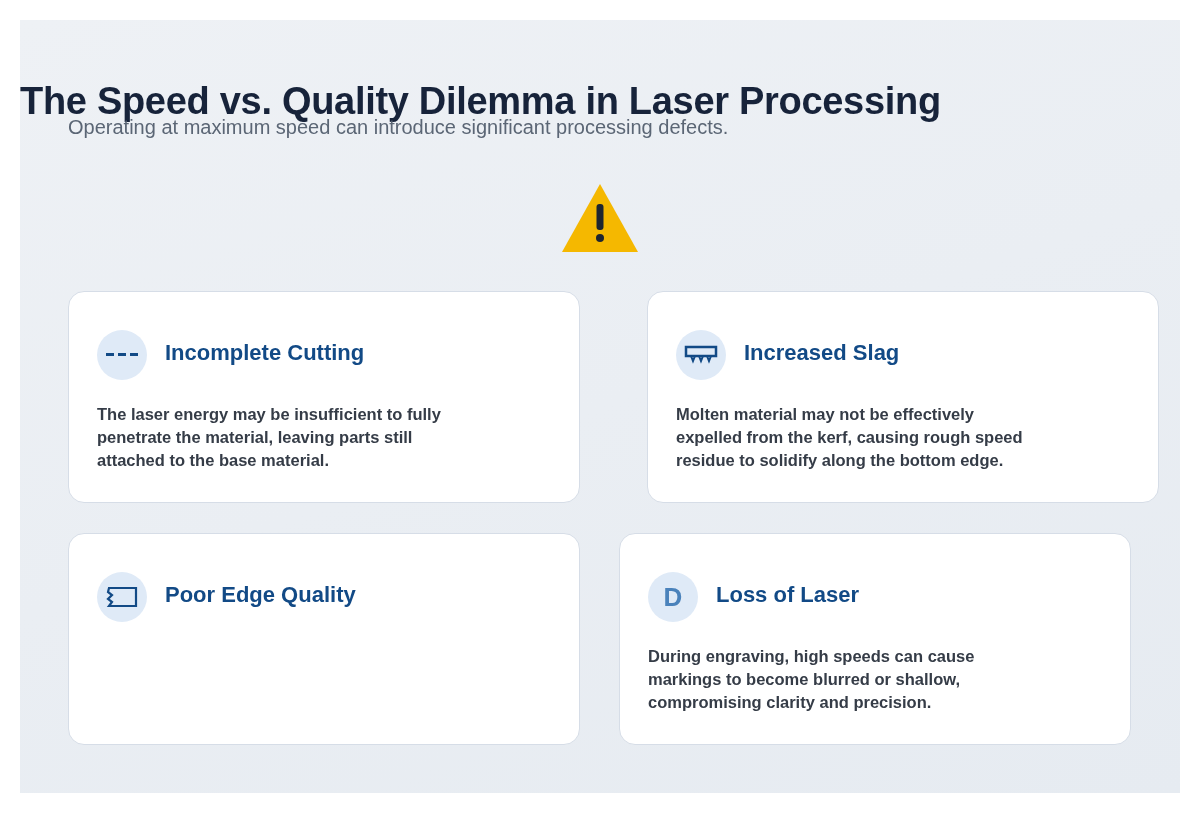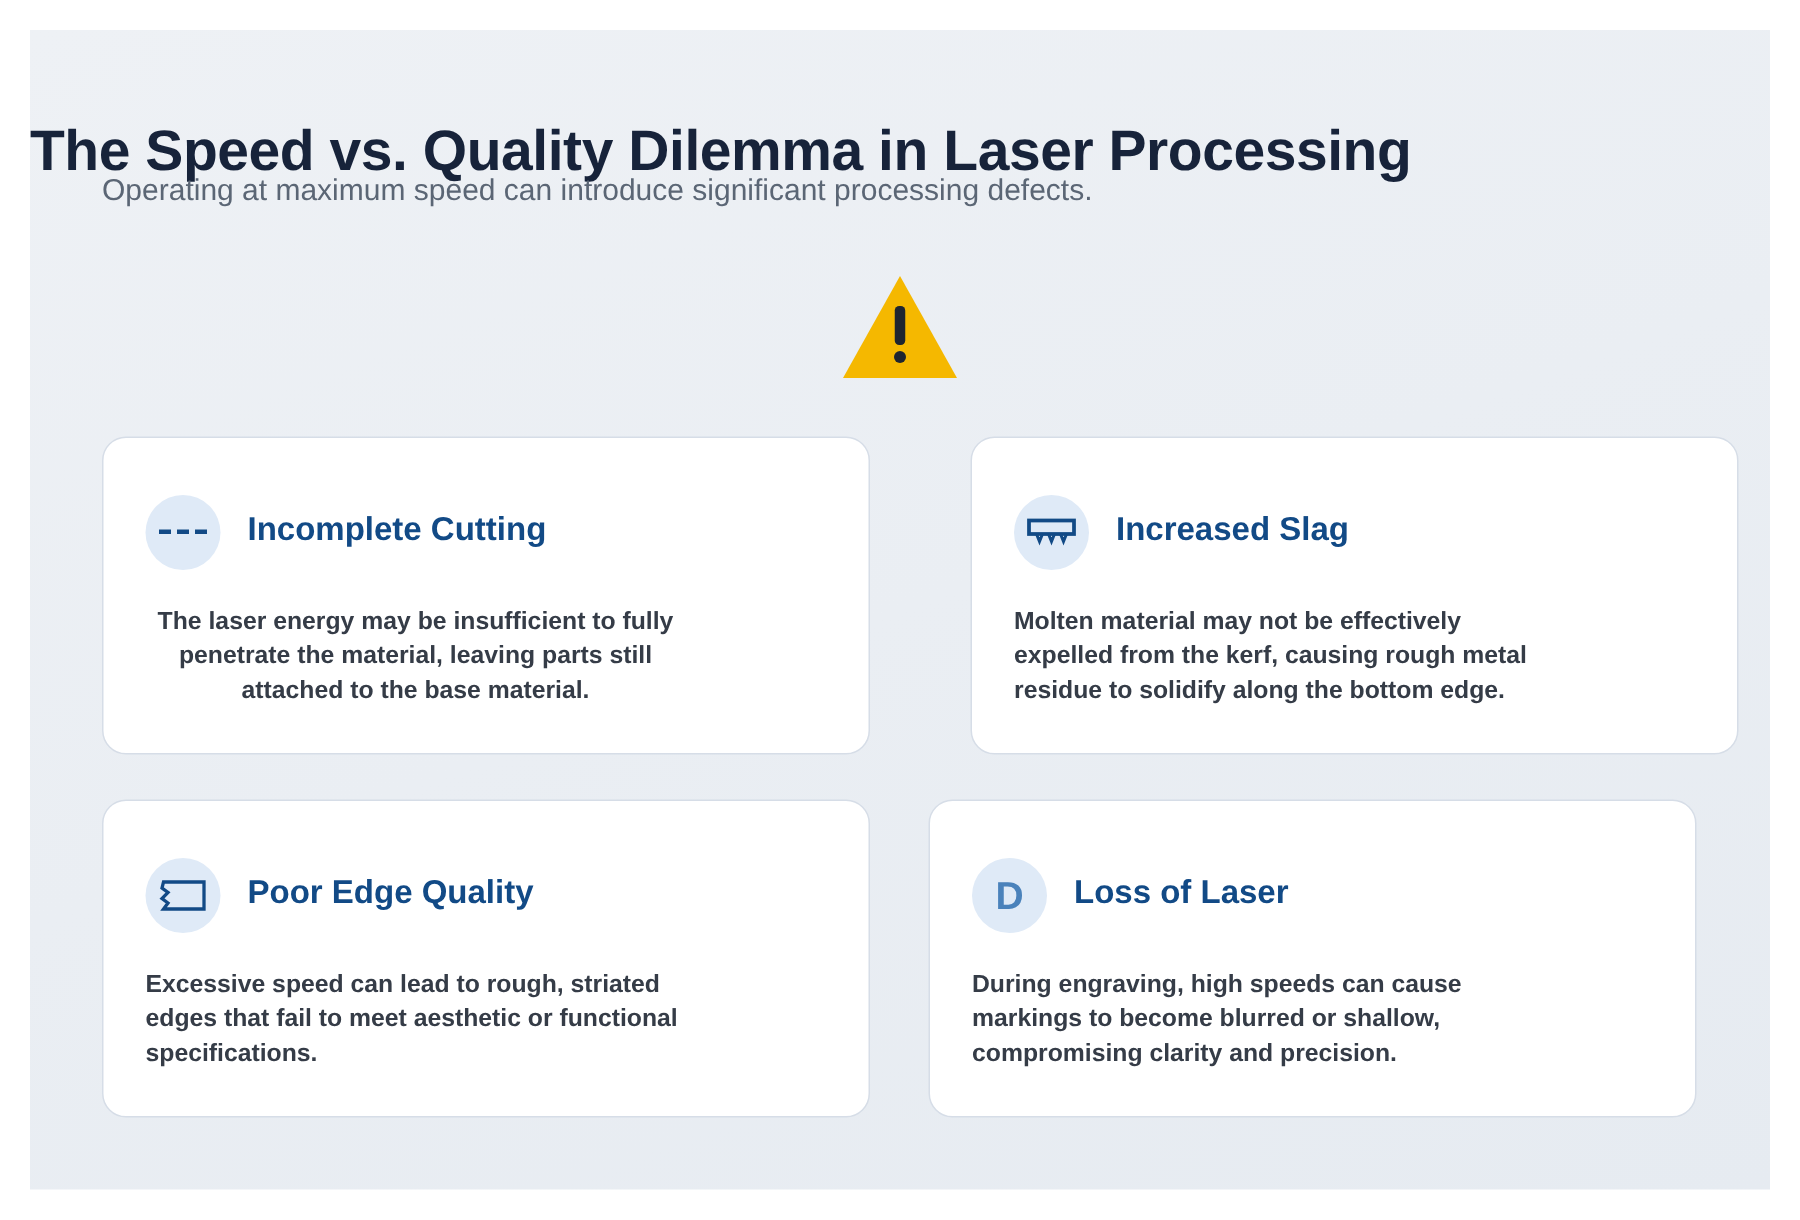--- a/index.html
+++ b/index.html
@@ -26,51 +26,50 @@
 <div class="page">
   <div class="title">The Speed vs. Quality Dilemma in Laser Processing</div>
   <div class="subtitle">Operating at maximum speed can introduce significant processing defects.</div>
 
   <svg class="warn" viewBox="0 0 80 72">
     <polygon points="40,2 78,70 2,70" fill="#f5b800"></polygon>
     <rect x="36.5" y="22" width="7" height="26" rx="3" fill="#1e2530"></rect>
     <circle cx="40" cy="56" r="4" fill="#1e2530"></circle>
   </svg>
 
-  <div class="card" style="left:48px; top:271px;text-align:center;">
+  <div class="card" style="left:48px; top:271px;">
     <div class="icon-circle">
       <svg width="34" height="10" viewBox="0 0 34 10">
         <rect x="1" y="3" width="8" height="3" fill="#124a86"></rect>
         <rect x="13" y="3" width="8" height="3" fill="#124a86"></rect>
         <rect x="25" y="3" width="8" height="3" fill="#124a86"></rect>
       </svg>
     </div>
     <div class="card-title">Incomplete Cutting</div>
     <div class="card-body">The laser energy may be insufficient to fully penetrate the material, leaving parts still attached to the base material.</div>
   </div>
 
   <div class="card" style="left:599px; top:271px;margin-left:28px;">
     <div class="icon-circle">
       <svg width="34" height="20" viewBox="0 0 34 20">
         <rect x="2" y="2" width="30" height="9" fill="none" stroke="#124a86" stroke-width="2.5"></rect>
         <path d="M7 11 L9 16 L11 11 M15 11 L17 16 L19 11 M23 11 L25 16 L27 11" fill="none" stroke="#124a86" stroke-width="2"></path>
       </svg>
     </div>
     <div class="card-title">Increased Slag</div>
-    <div class="card-body">Molten material may not be effectively expelled from the kerf, causing rough metal residue to solidify along the bottom edge.</div>
+    <div class="card-body">Molten material may not be effectively expelled from the kerf, causing rough speed residue to solidify along the bottom edge.</div>
   </div>
 
   <div class="card" style="left:48px; top:513px;">
     <div class="icon-circle">
       <svg width="34" height="22" viewBox="0 0 34 22">
         <path d="M4 2 L31 2 L31 20 L4 20 L7 16 L3 13 L7 9 L3 6 Z" fill="none" stroke="#124a86" stroke-width="2.2" stroke-linejoin="miter"></path>
       </svg>
     </div>
     <div class="card-title">Poor Edge Quality</div>
-    <div class="card-body">Excessive speed can lead to rough, striated edges that fail to meet aesthetic or functional specifications.</div>
   </div>
 
   <div class="card" style="left:599px; top:513px;">
     <div class="icon-circle">
       <span class="letter-d">D</span>
     </div>
     <div class="card-title">Loss of Laser</div>
     <div class="card-body">During engraving, high speeds can cause markings to become blurred or shallow, compromising clarity and precision.</div>
   </div>
 </div>

